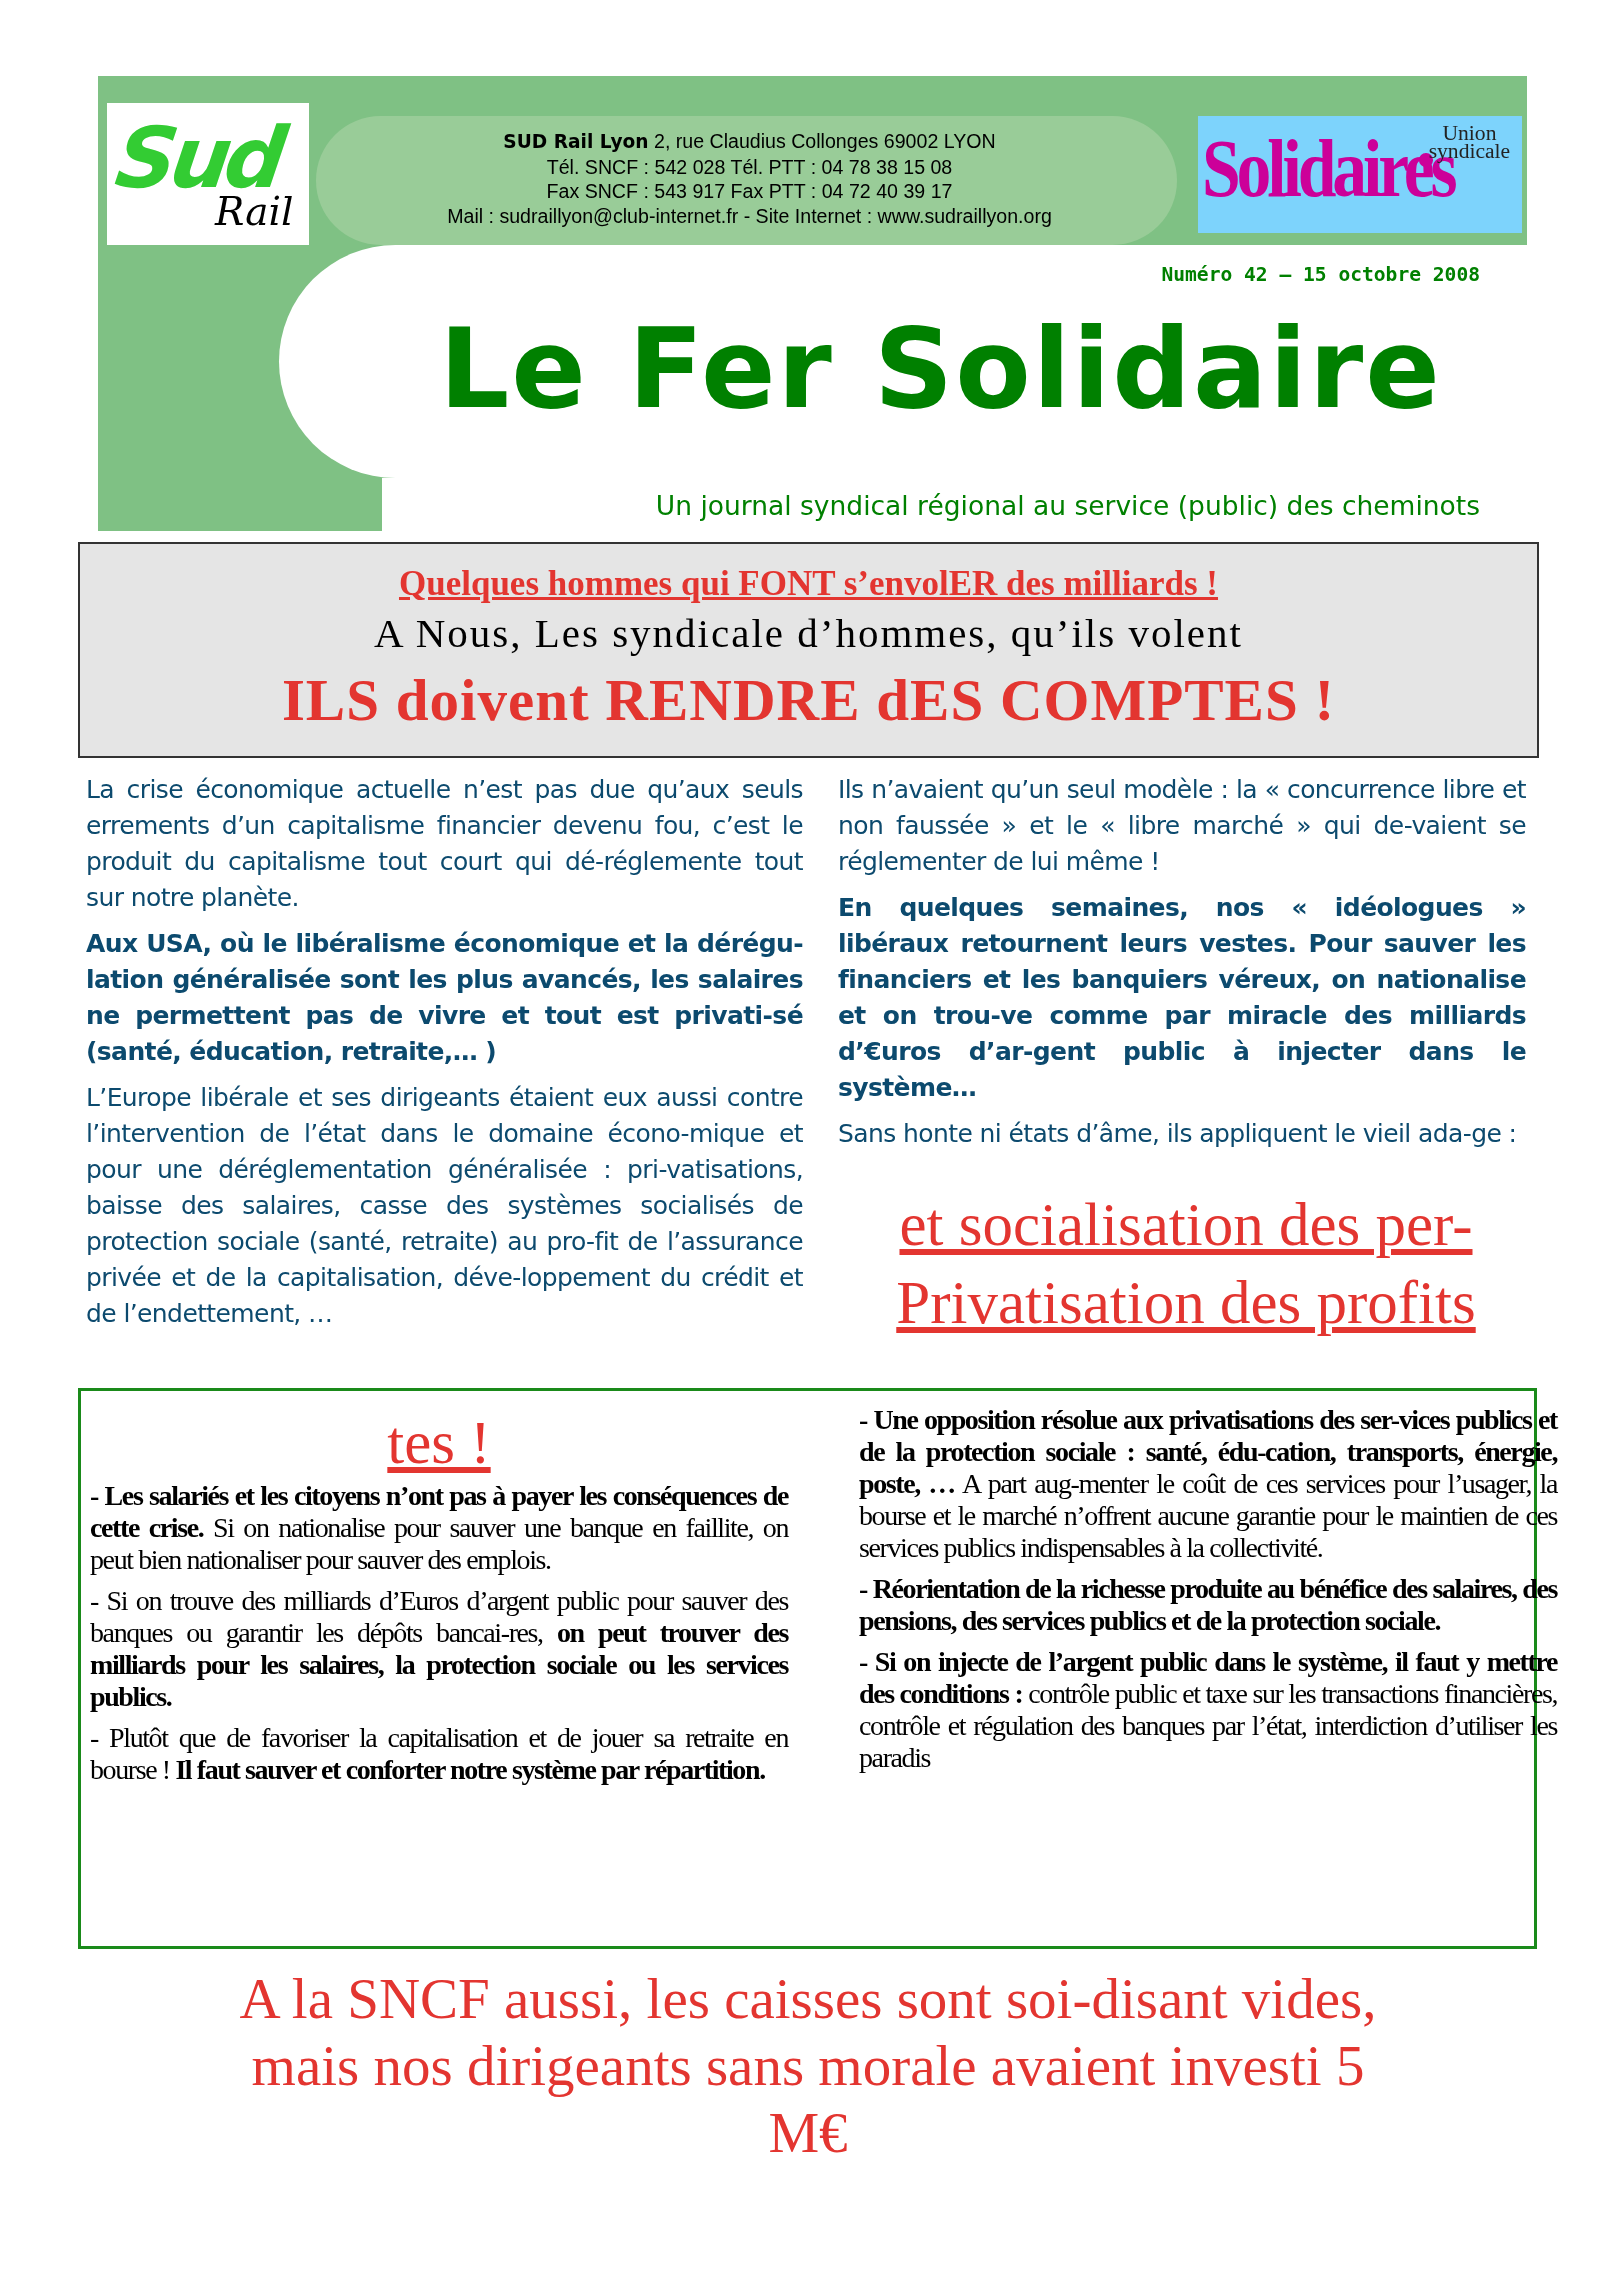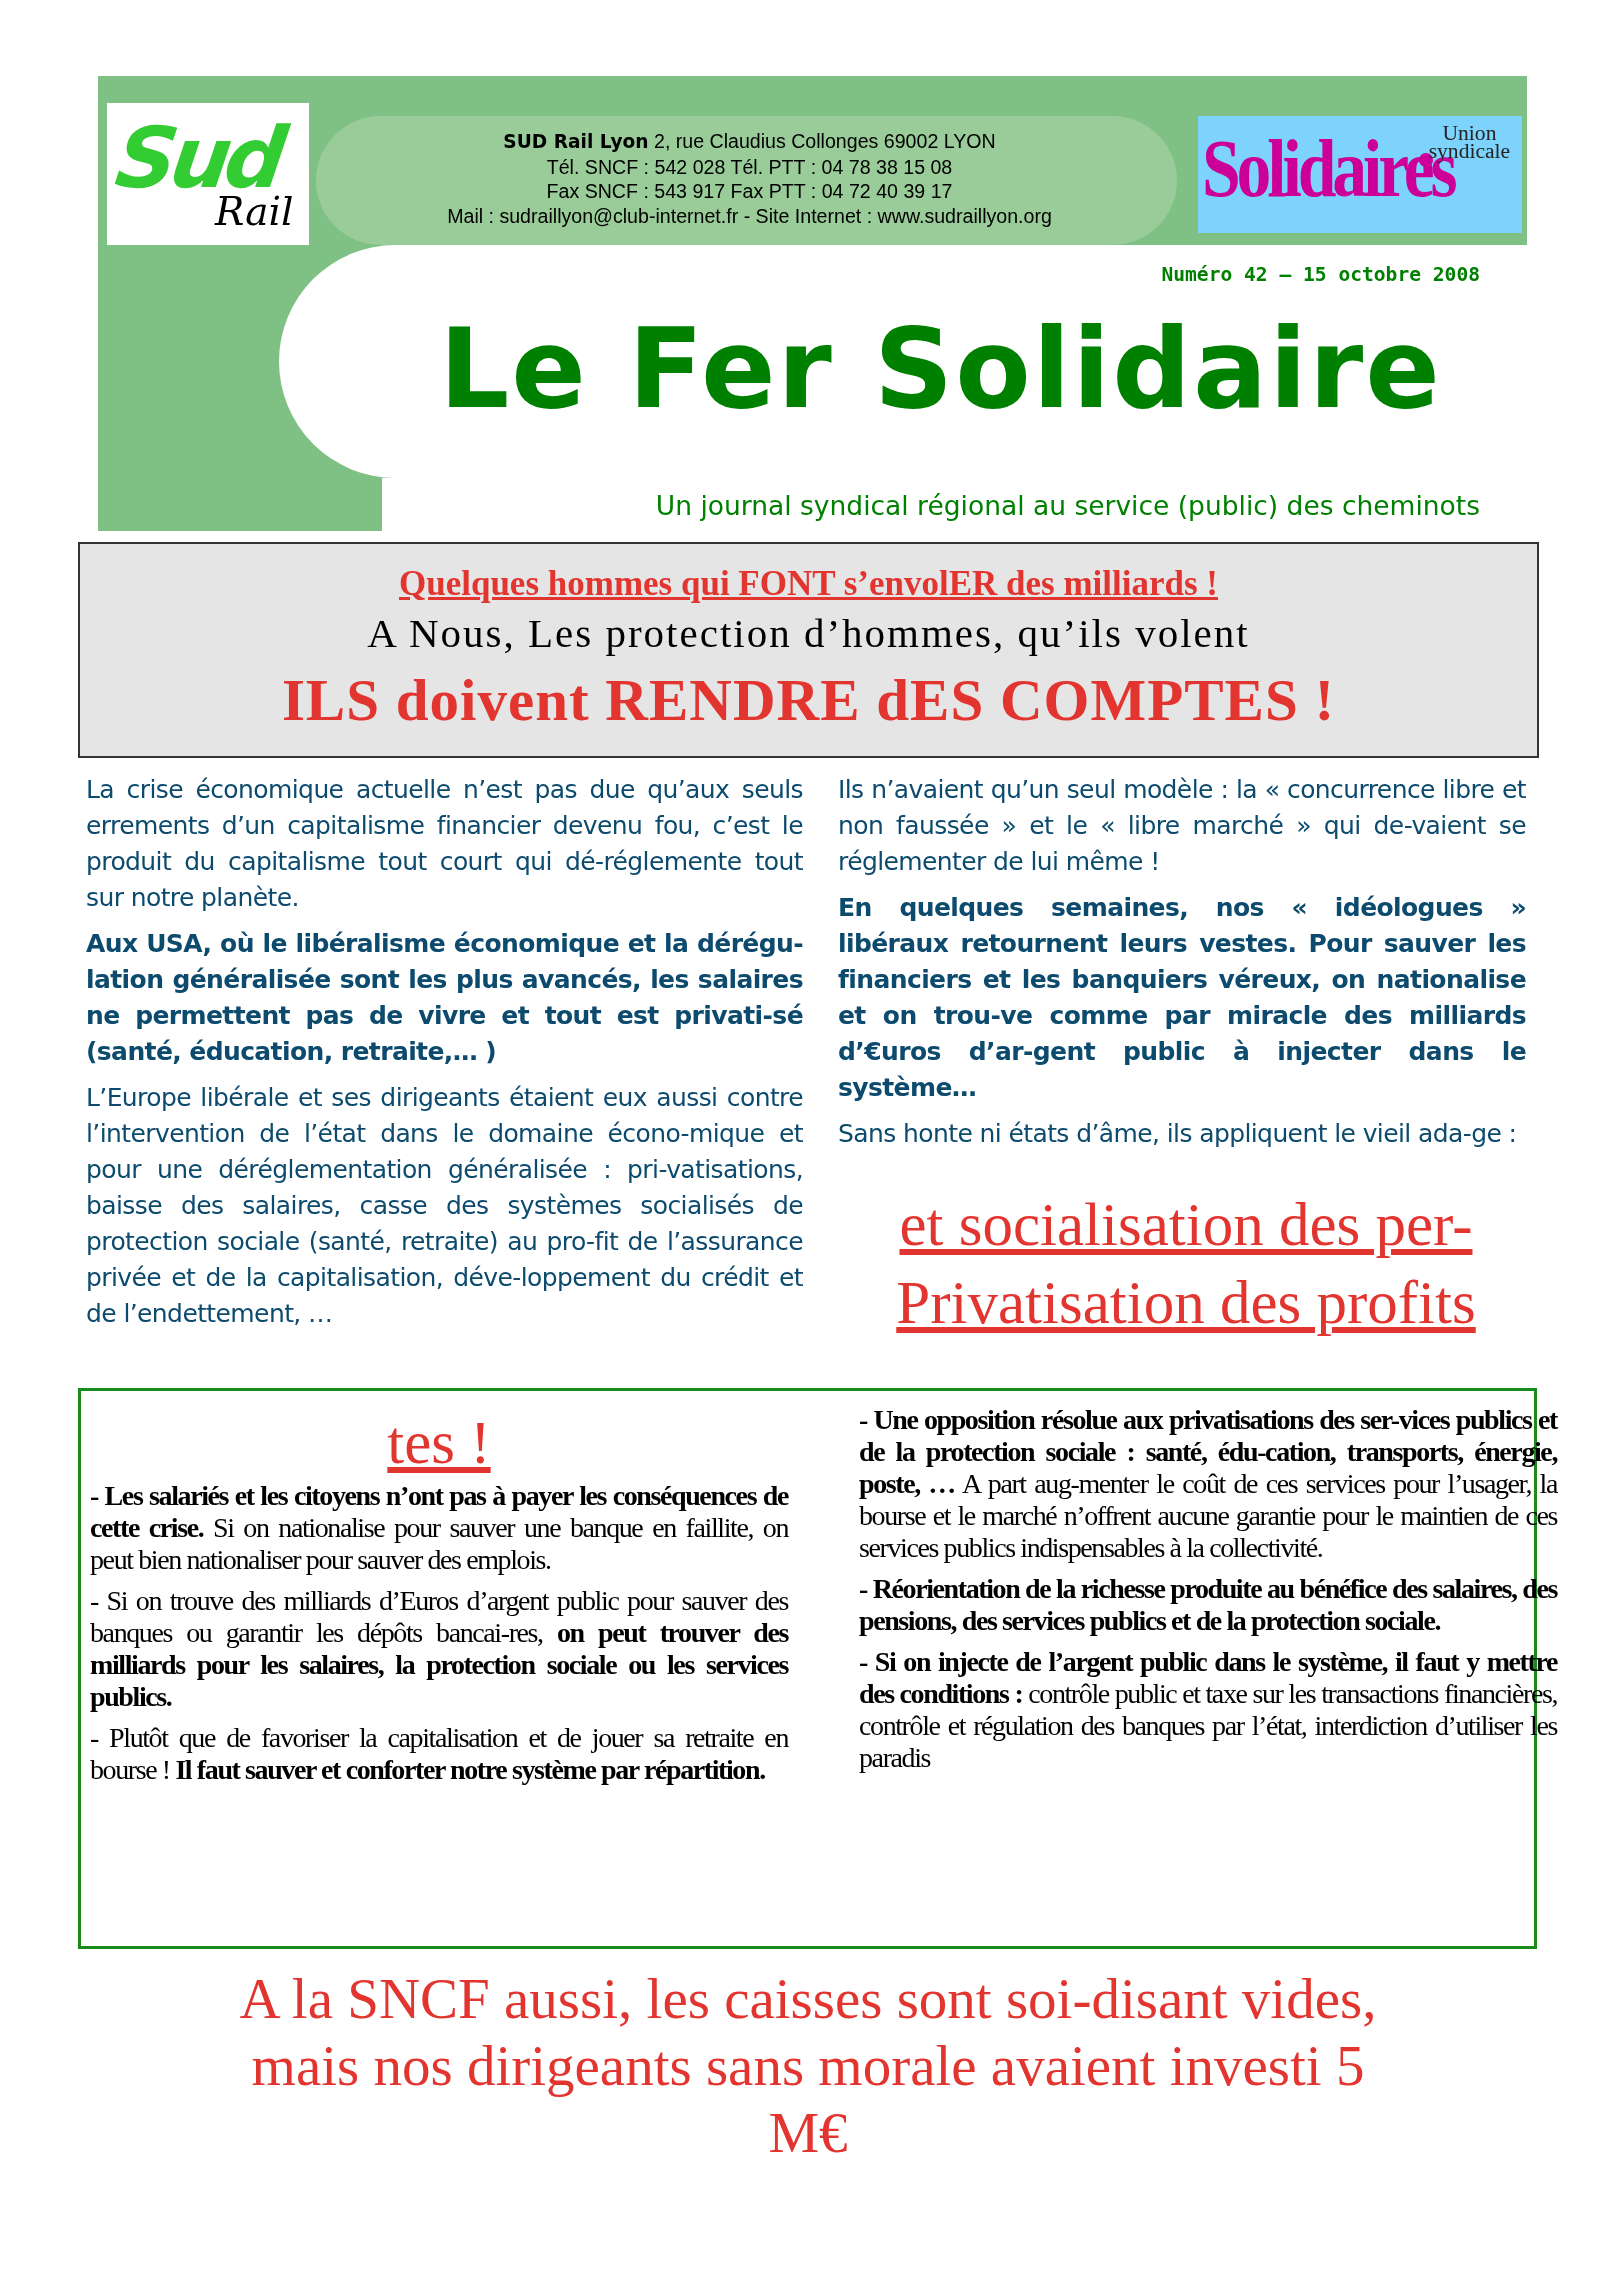--- a/index.html
+++ b/index.html
@@ -82,21 +82,21 @@
     <div>syndicale</div>
   </div>
 </div>
 
 <div class="abs issue">Numéro 42 – 15 octobre 2008</div>
 <div class="abs journal-title">Le Fer Solidaire</div>
 <div class="abs tagline">Un journal syndical régional au service (public) des cheminots</div>
 
 <div class="abs headline-box">
   <div class="hl1">Quelques hommes qui FONT s’envolER des milliards !</div>
-  <div class="hl2">A Nous, Les protection d’hommes, qu’ils volent</div>
+  <div class="hl2">A Nous, Les syndicale d’hommes, qu’ils volent</div>
   <div class="hl3">ILS doivent RENDRE dES COMPTES !</div>
 </div>
 
 <div class="abs col col-left">
   <p>La crise économique actuelle n’est pas due qu’aux seuls errements d’un capitalisme financier devenu fou, c’est le produit du capitalisme tout court qui dé-réglemente tout sur notre planète.</p>
   <p class="bold">Aux USA, où le libéralisme économique et la dérégu-lation généralisée sont les plus avancés, les salaires ne permettent pas de vivre et tout est privati-sé (santé, éducation, retraite,… )</p>
   <p>L’Europe libérale et ses dirigeants étaient eux aussi contre l’intervention de l’état dans le domaine écono-mique et pour une déréglementation généralisée : pri-vatisations,  baisse des salaires, casse des systèmes socialisés de protection sociale (santé, retraite) au pro-fit de l’assurance privée et de la capitalisation, déve-loppement du crédit et de l’endettement, …</p>
 </div>
 
 <div class="abs col col-right">

